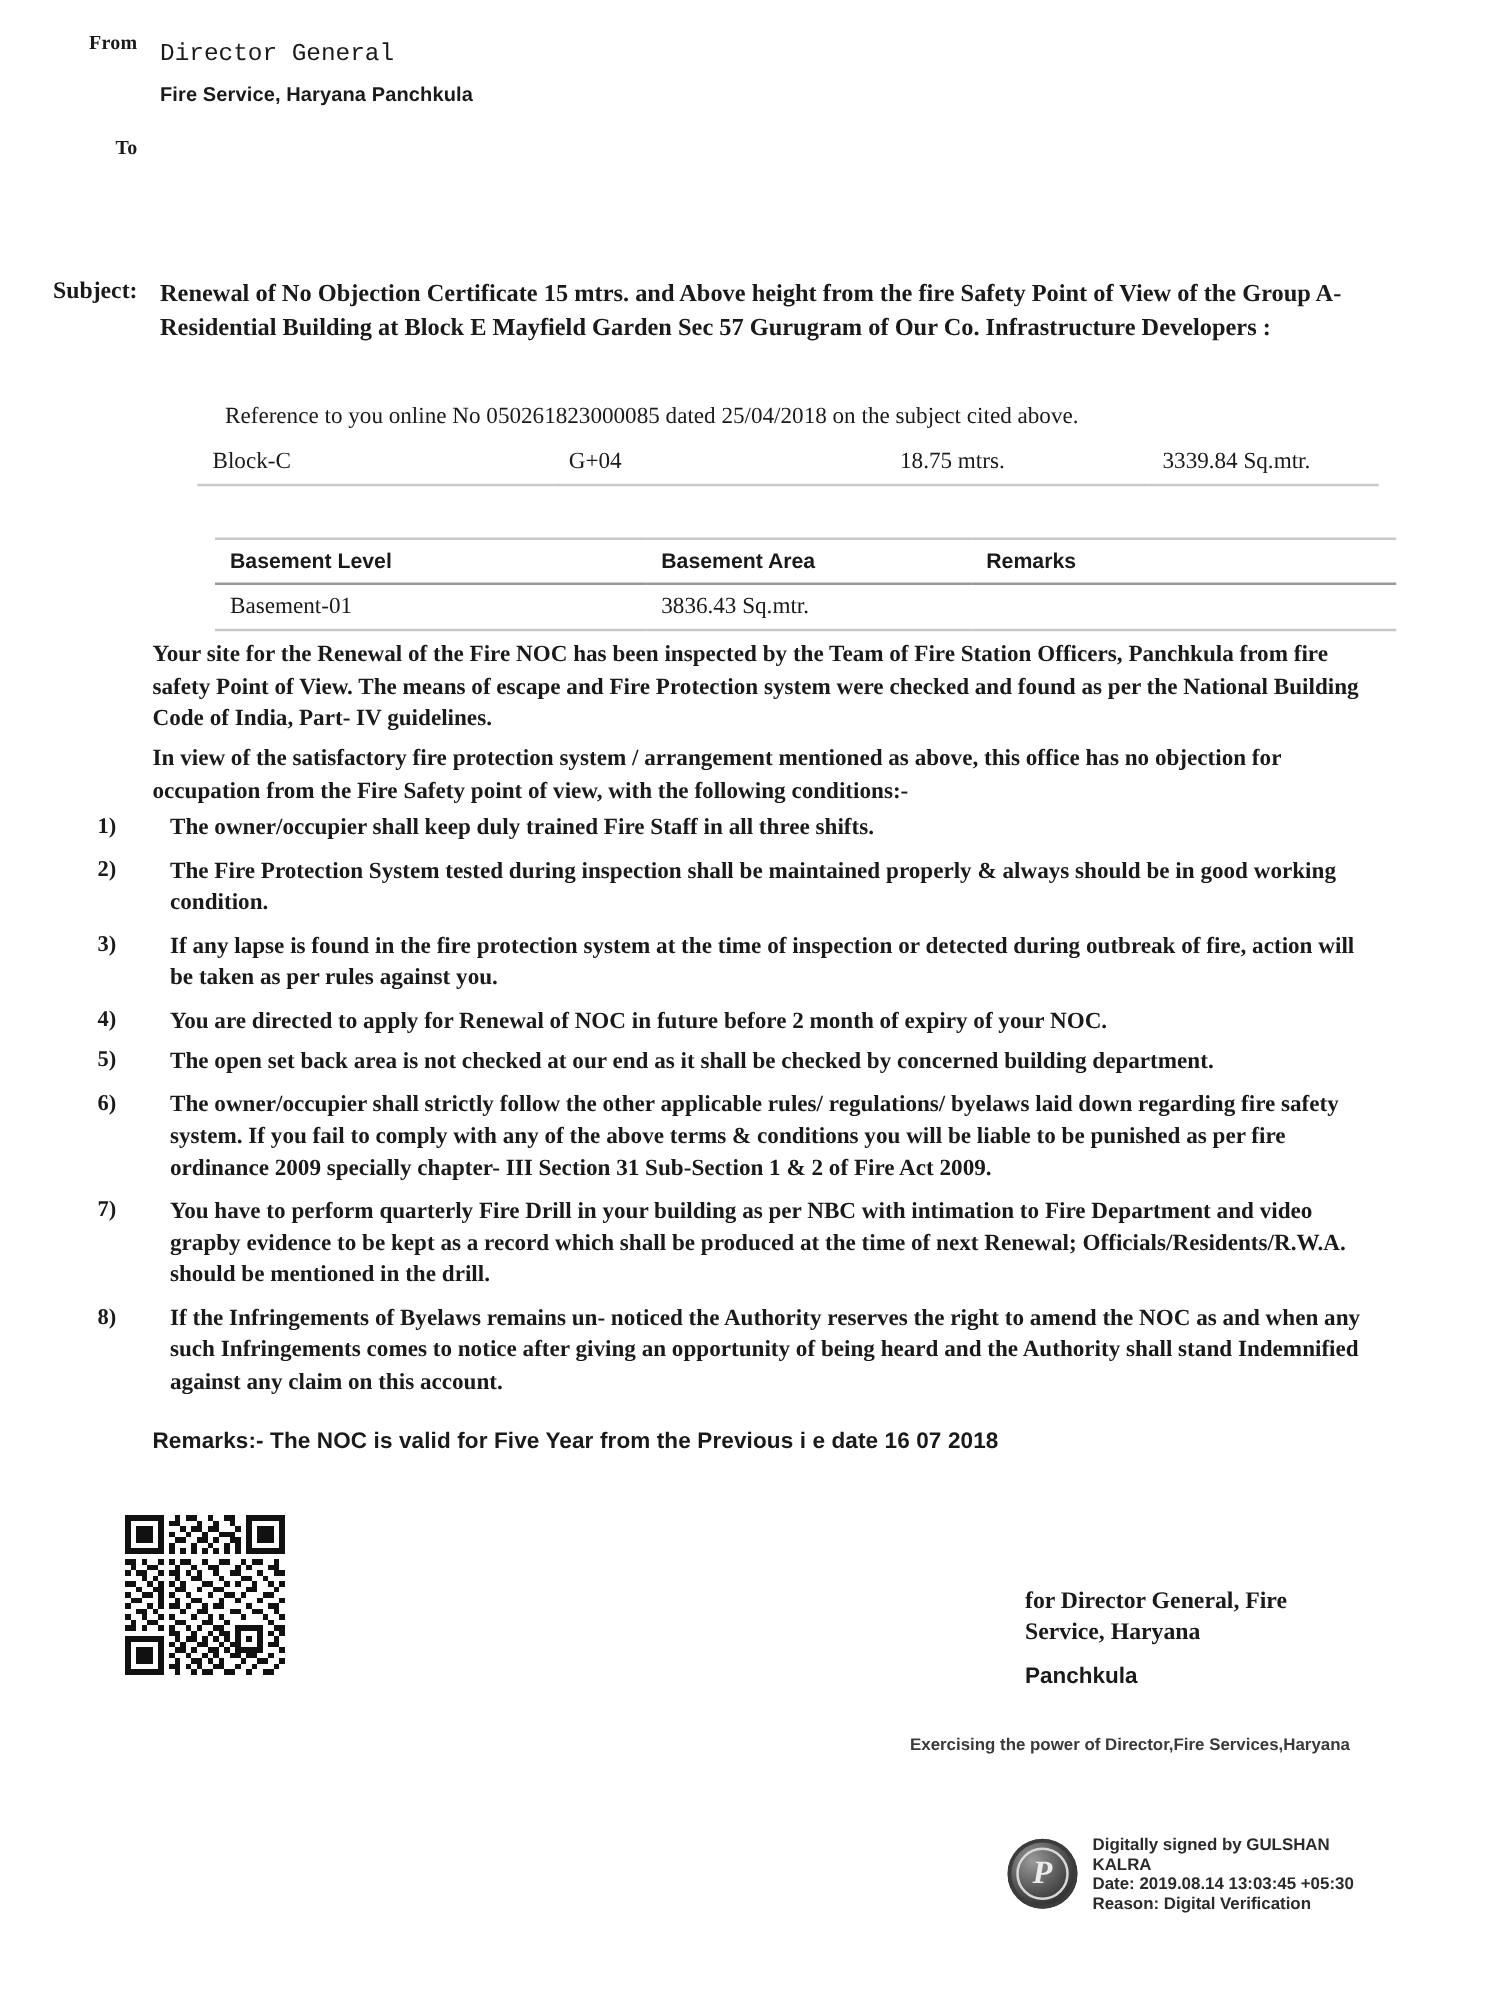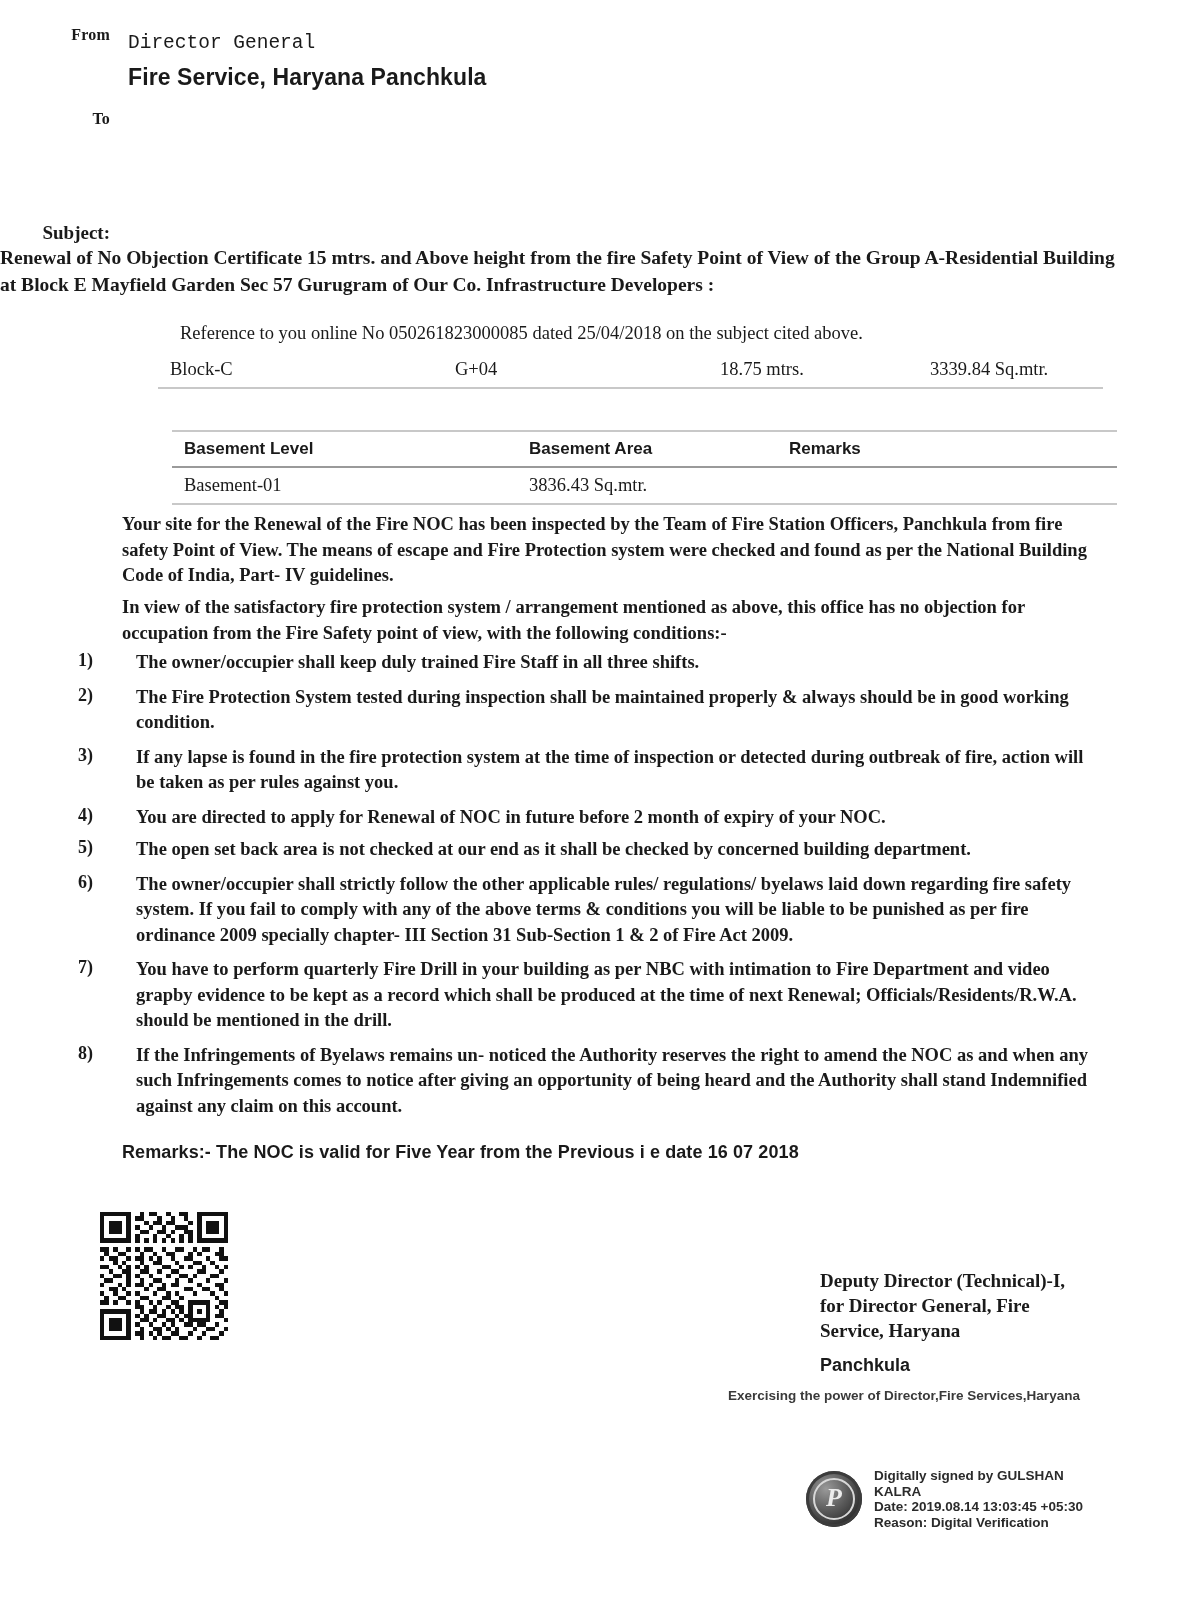--- a/index.html
+++ b/index.html
@@ -44,32 +44,31 @@
   }
   .addr-body { flex: 1 1 auto; }
   .serif-ln {
     font-family: Liberation Mono, monospace;
     font-size: 19.5px;
     line-height: 34px;
     white-space: nowrap;
   }
   .sans-ln {
     font-family: "Liberation Sans", sans-serif;
-    font-size: 23px;
+    font-size: 16px;
     font-weight: bold;
     line-height: 34px;
     white-space: nowrap;
     letter-spacing: .1px;
   }
 
   
   .subject-row {
     display: flex;
     align-items: flex-start;
-    flex-direction: column;
   }
   .subject-label {
     width: 110px;
     text-align: right;
     padding-right: 18px;
     font-weight: bold;
     font-size: 19px;
     flex: 0 0 auto;
   }
   .subject-text {
@@ -585,21 +584,20 @@
           <rect x="12" y="28" width="1" height="1"></rect>
           <rect x="14" y="28" width="2" height="1"></rect>
           <rect x="18" y="28" width="2" height="1"></rect>
           <rect x="22" y="28" width="1" height="1"></rect>
           <rect x="25" y="28" width="2" height="1"></rect>
       </g>
     </svg>
   </div>
 
   <div class="sig-block">
-    <div class="sig-ln">Deputy Director (Technical)-I,</div>
     <div class="sig-ln">for Director General, Fire</div>
     <div class="sig-ln">Service, Haryana</div>
     <div class="sig-panchkula">Panchkula</div>
   </div>
 
   <div class="sig-exercise">Exercising the power of Director,Fire Services,Haryana</div>
 
   <div class="dsig">
     <div class="dsig-seal">
       <span class="glyph">P</span>

